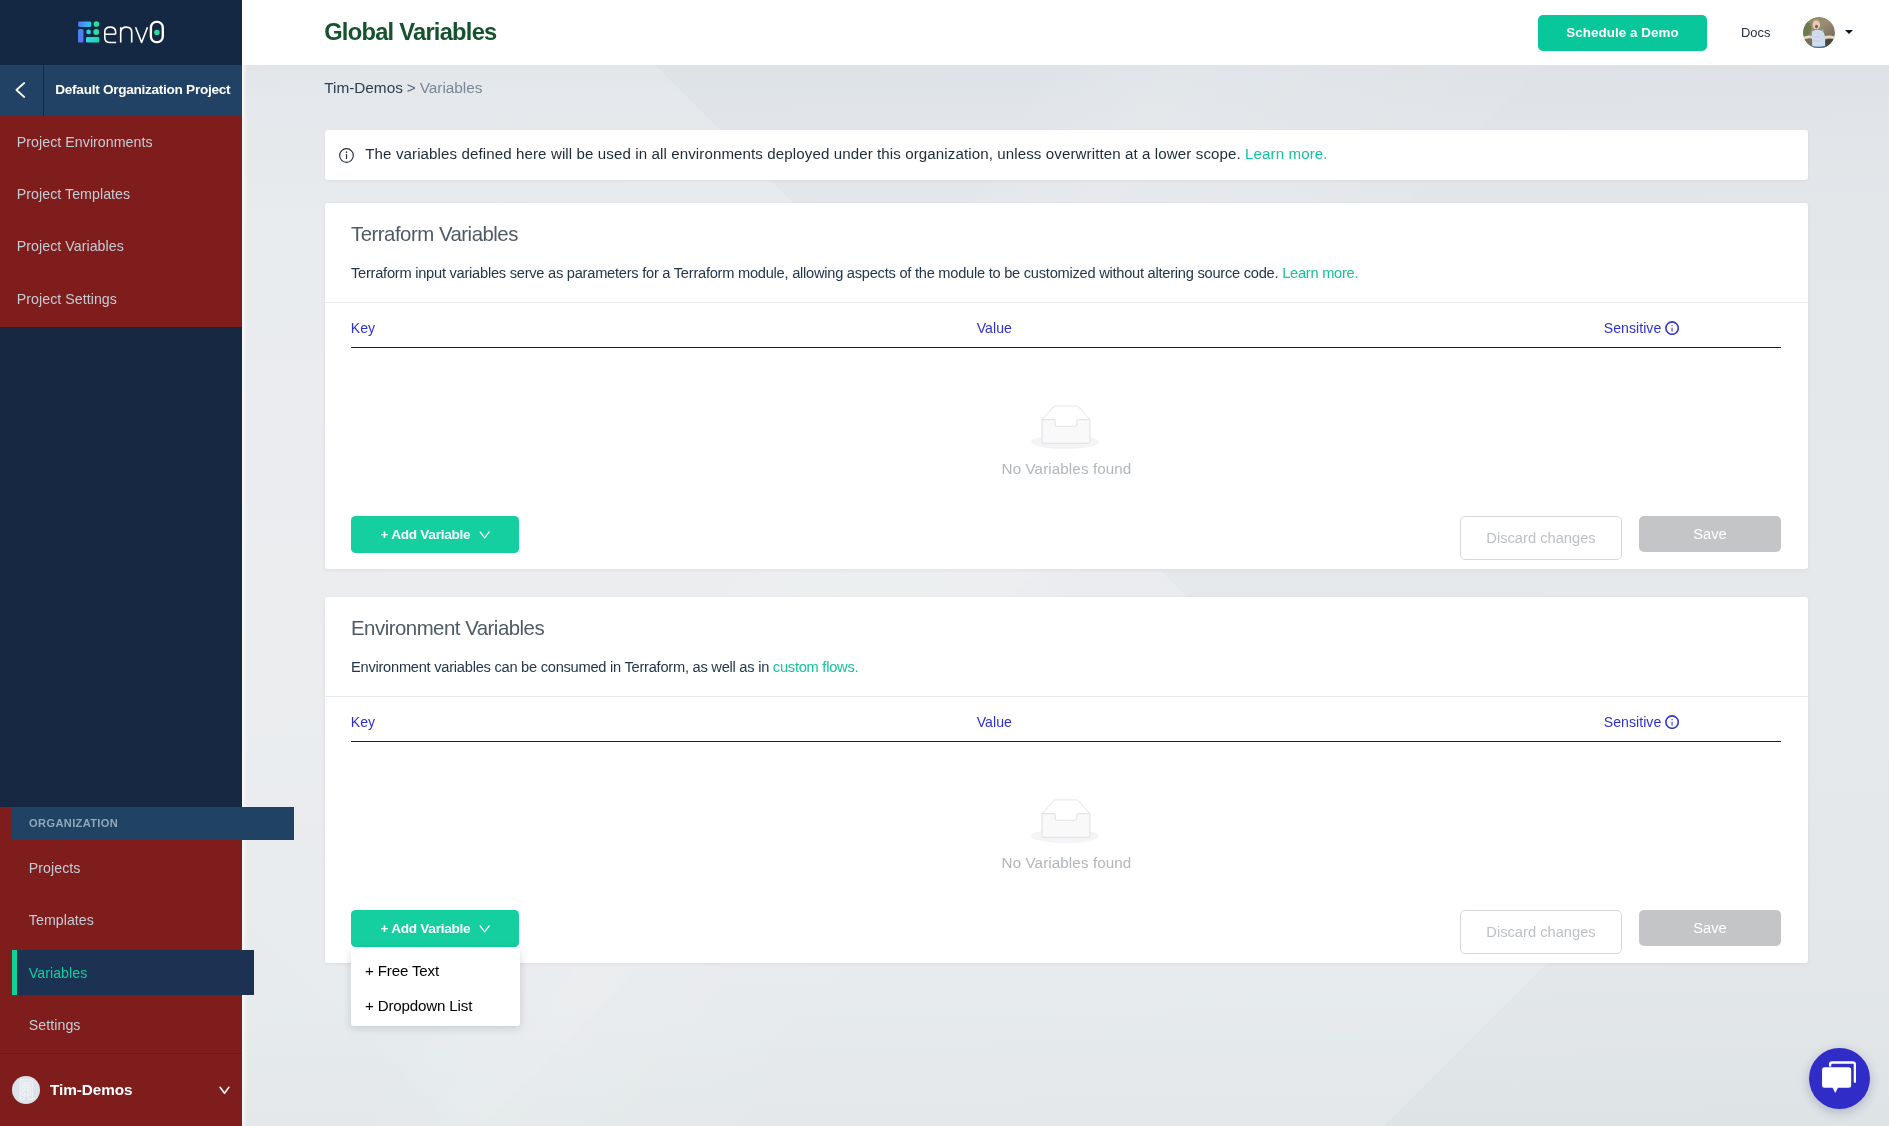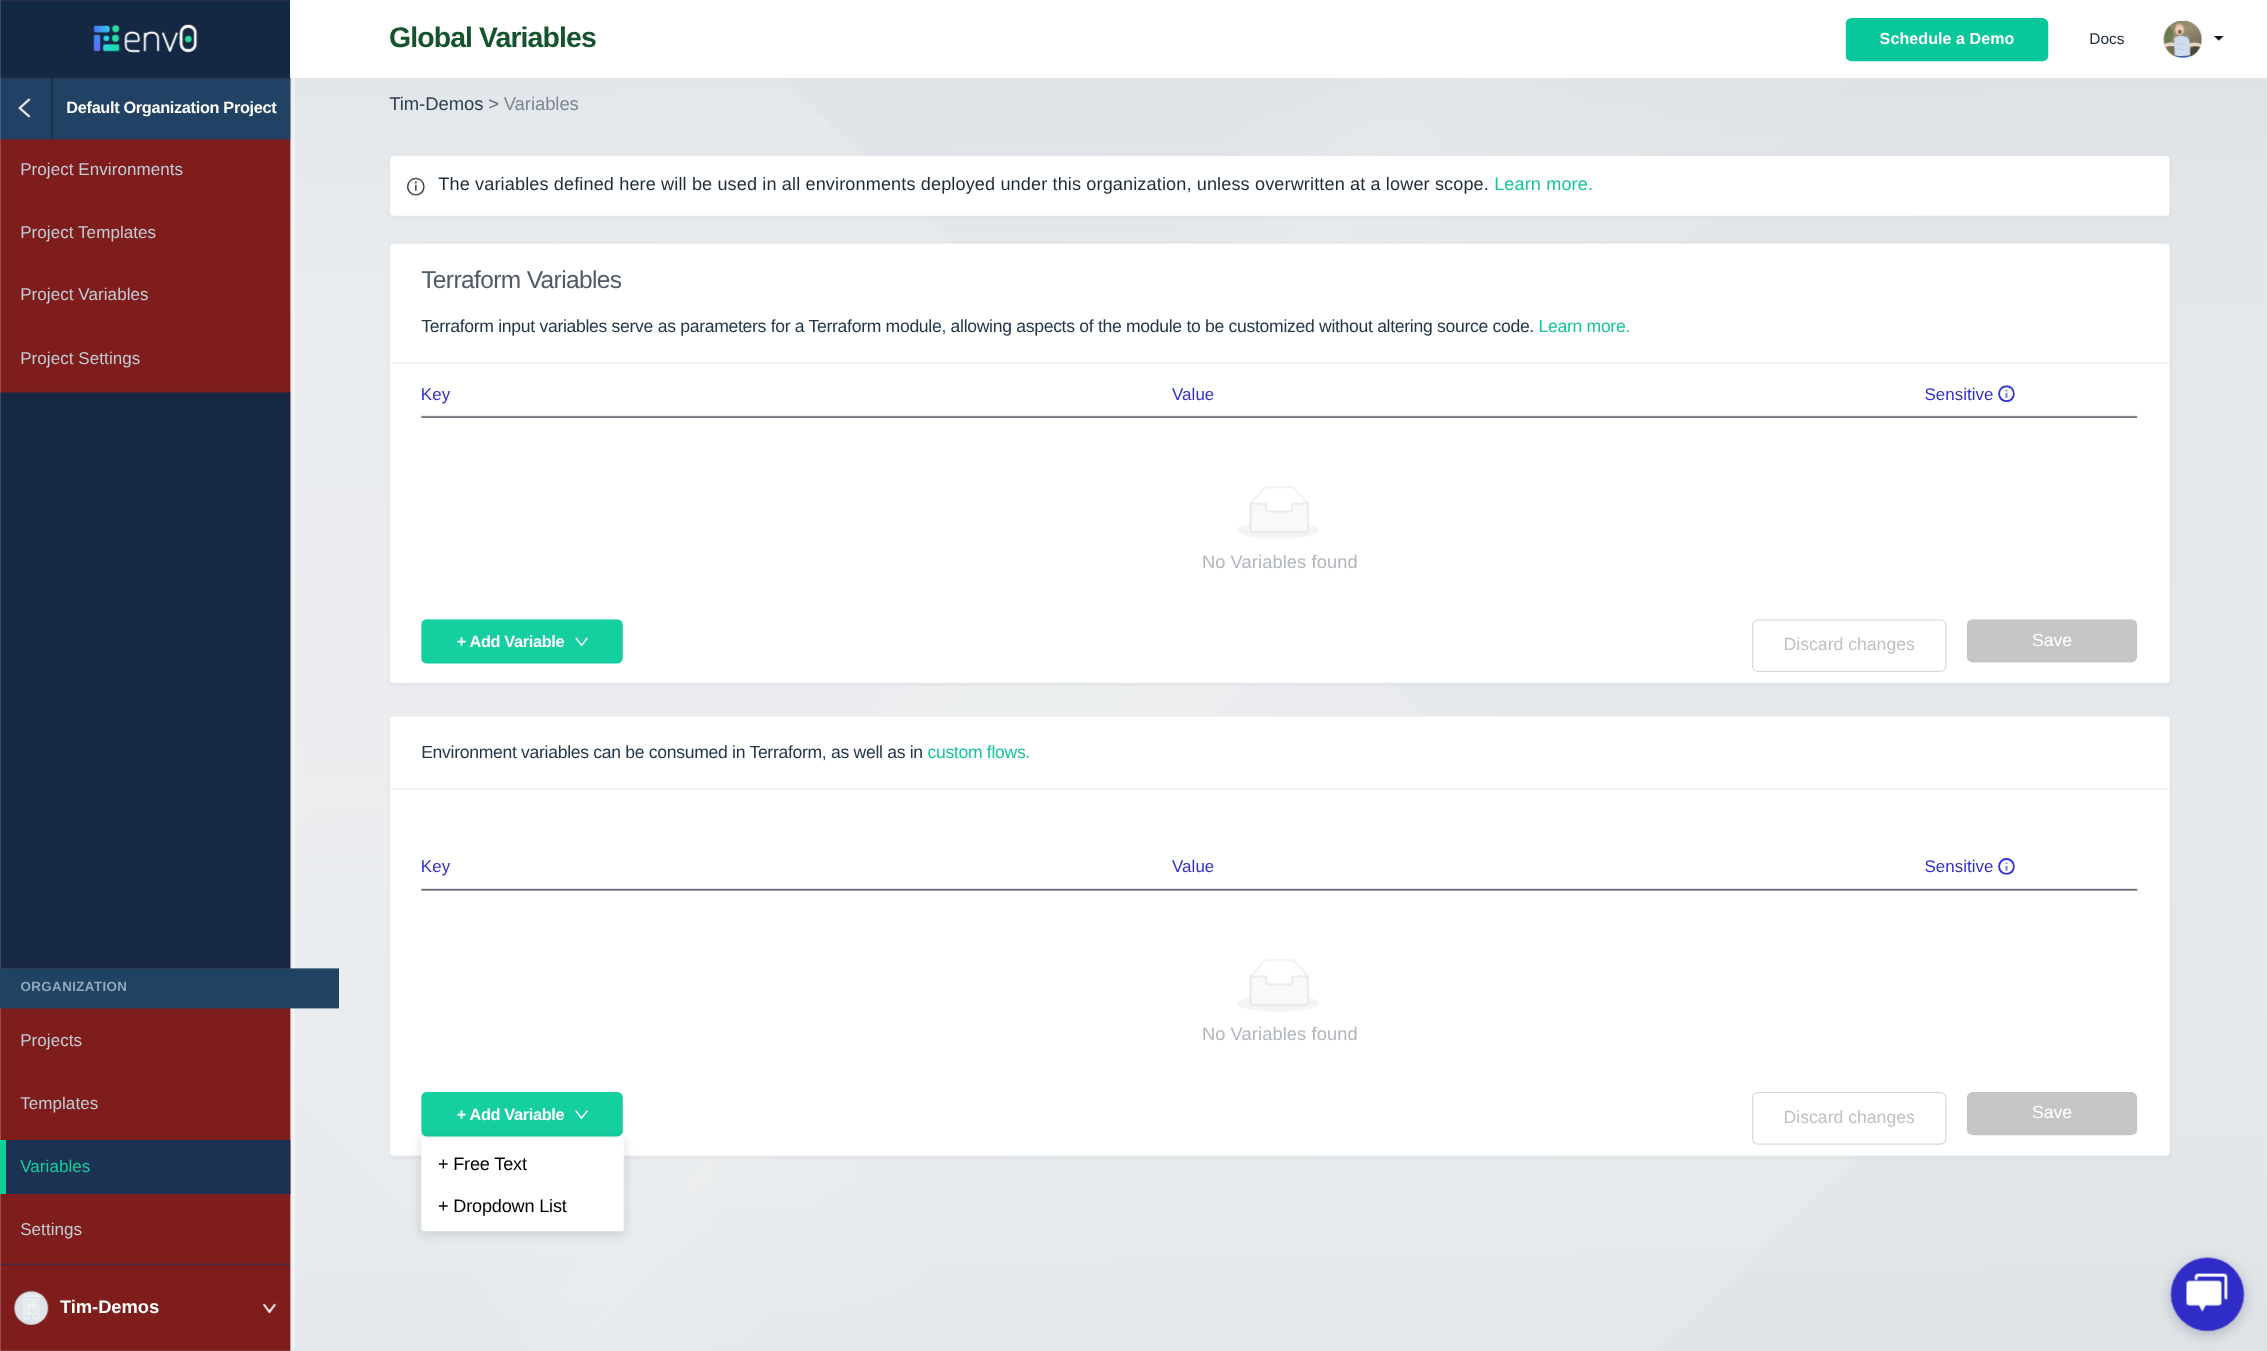--- a/index.html
+++ b/index.html
@@ -10,21 +10,21 @@
 
   
   .sidebar { position:absolute; left:0; top:0; width: 242px; height: 1126px; background: #7f1d1d; box-shadow: 2px 0 4px rgba(255,255,255,0.85); z-index:3; }
   .logo-area { height: 65px; position:relative; background:#152843; }
   .logo-area svg { position:absolute; left:78px; top:20px; }
   .proj-head { height: 51px; background:#214165; display:flex; align-items:center; }
   .proj-back { width: 44px; height: 51px; flex:none; display:flex; align-items:center; justify-content:center; border-right: 1px solid #16293f; }
   .proj-name { color:#fff; font-weight:bold; font-size:13.6px; letter-spacing:-0.28px; padding-left: 11.3px; white-space:nowrap; margin-top:-3px; }
   .nav-item { height: 52.2px; display:flex; align-items:center; padding-left: 16.8px; color:#c3ccd5; font-size:14.2px; letter-spacing:0.05px; position:relative; }
   .nav-filler { position:absolute; left:0; top:326.7px; width:242px; height:480px; background:#162842; }
-  .org-block { position:absolute; left:0; top:806.5px; width:282px; }
+  .org-block { position:absolute; left:12px; top:806.5px; width:282px; }
   .org-block .section-head + .nav-item { margin-top:2.5px; }
   .section-head { height: 33.2px; background:#204263; display:flex; align-items:center; padding-left: 17.1px; color:#92a7ba; font-size:11.1px; font-weight:bold; letter-spacing:0.35px; }
   .nav-item.active { color:#10cf9b; }
   .nav-item.active .navband { position:absolute; left:0; top:3.8px; width:242px; height:44.6px; background:#1b3252; }
   .nav-item.active > span { position:relative; z-index:2; }
   .nav-item.active:before { content:""; position:absolute; left:0; top:3.8px; width:5.3px; height:44.6px; background:#0ed196; z-index:1; }
   .org-foot { position:absolute; bottom:0; left:0; width:242px; height:73px; border-top:1px solid #22364b; display:flex; align-items:center; padding: 0 12.3px 0 11.6px; }
   .org-avatar { width:28.8px; height:28.8px; border-radius:50%; background:#dce3e9; display:flex; align-items:center; justify-content:center; flex:none; }
   .org-name { color:#fff; font-weight:bold; font-size:15.3px; letter-spacing:-0.05px; margin-left:9.6px; flex:1; }
 
@@ -287,20 +287,21 @@
           <svg width="11.3" height="8" viewBox="0 0 12 9" style="flex:none">
               <path d="M0.9 1.0 L6 7.7 L11.1 1.0" stroke="#fff" stroke-width="1.35" fill="none" stroke-linecap="round" stroke-linejoin="round"></path>
             </svg>
         </button>
         <button class="btn-discard">Discard changes</button>
         <button class="btn-save">Save</button>
       </div>
     </section>
 
     <section class="card card2">
+      <h2 class="card-title">Environment Variables</h2>
       <p class="card-desc">
         <span>Environment variables can be consumed in Terraform, as well as in</span><span> </span><a class="link-green">custom flows.</a>
       </p>
       <div class="card-sep"></div>
       <div class="tbl-head">
         <div class="th key">Key</div>
         <div class="th value">Value</div>
         <div class="th sens">
           <span>Sensitive</span>
           <svg width="14.2" height="14.2" viewBox="0 0 20 20" style="flex:none">

